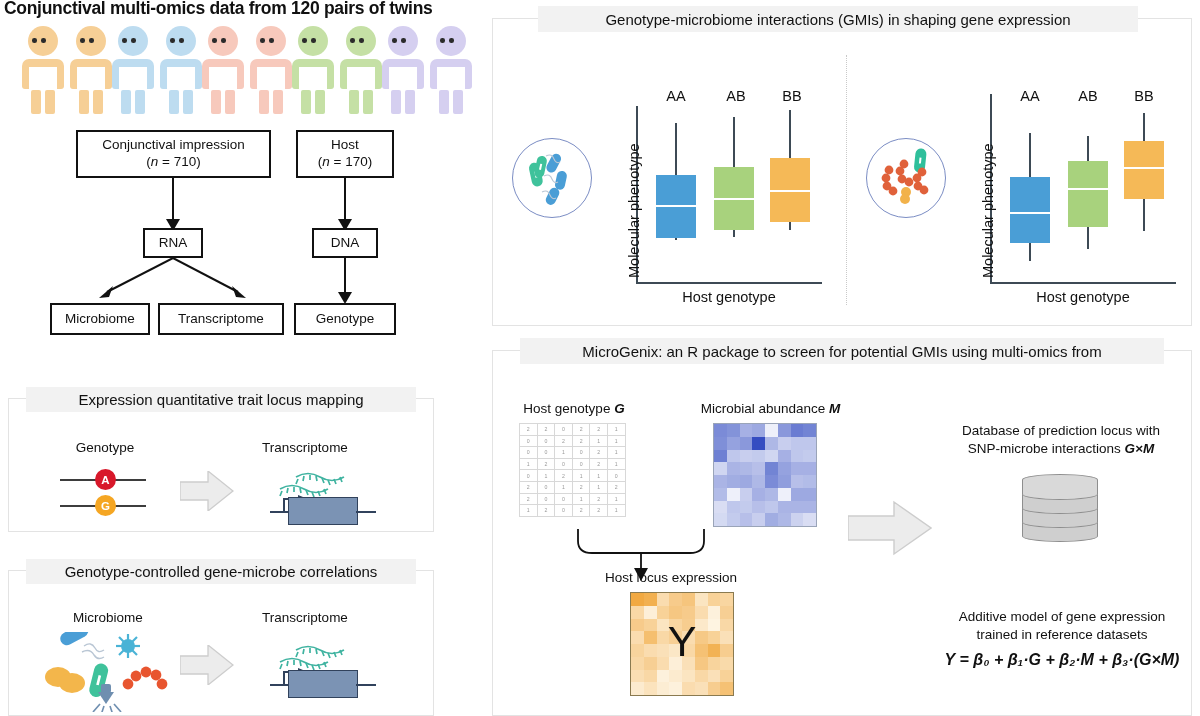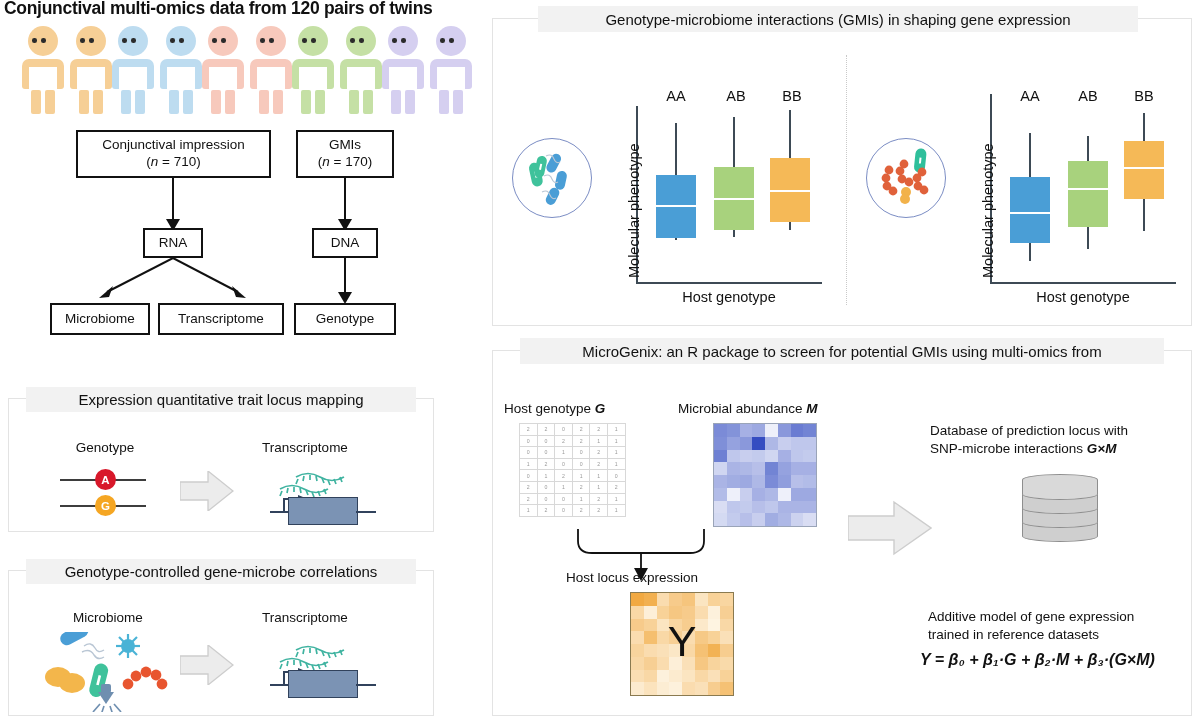--- a/index.html
+++ b/index.html
@@ -63,21 +63,21 @@
   .circ{position:absolute;border-radius:50%;border:1.6px solid #7b8dc4;background:#fff;}
   .vdiv{position:absolute;border-left:1.2px dotted #c9c9c9;}
 
   
   .gmat{position:absolute;border-collapse:collapse;}
   .gmat td{border:.6px solid #d8d8d8;width:16.6px;height:10.6px;font-size:5.2px;
            text-align:center;color:#9a9a9a;padding:0;}
   .hm{position:absolute;display:grid;box-sizing:border-box;}
   .hm div{width:100%;height:100%;}
 
-  .txt{position:absolute;font-size:13.5px;text-align:left;line-height:1.3;}
+  .txt{position:absolute;font-size:13.5px;text-align:center;line-height:1.3;}
   .bi{font-weight:bold;font-style:italic;}
 
   .db-layer{position:absolute;background:#cfcfcf;border:1.4px solid #8e8e8e;
             border-radius:50%/22%;box-sizing:border-box;}
 </style>
 </head>
 <body>
 
 <div class="abs" id="main-title">Conjunctival multi-omics data from 120 pairs of twins</div>
 
@@ -182,21 +182,21 @@
         <div class="p-leg r" style="background:#d5cff0"></div>
       </div>
     </div>
   </div>
 
 <div class="fbox" style="left:76px;top:130px;width:195px;height:48px;">
   <span>Conjunctival impression</span>
   <span><span>(</span><i>n</i><span> = 710)</span></span>
 </div>
 <div class="fbox" style="left:296px;top:130px;width:98px;height:48px;">
-  <span>GMIs</span>
+  <span>Host</span>
   <span><span>(</span><i>n</i><span> = 170)</span></span>
 </div>
 
 <div class="arrowline" style="left:172px;top:178px;width:2px;height:45px;"></div>
 <svg class="abs" style="left:166px;top:219px;" width="14" height="12">
     <polygon points="7,12 0,0 14,0" fill="#111"></polygon>
   </svg>
 <div class="arrowline" style="left:344px;top:178px;width:2px;height:45px;"></div>
 <svg class="abs" style="left:338px;top:219px;" width="14" height="12">
     <polygon points="7,12 0,0 14,0" fill="#111"></polygon>

